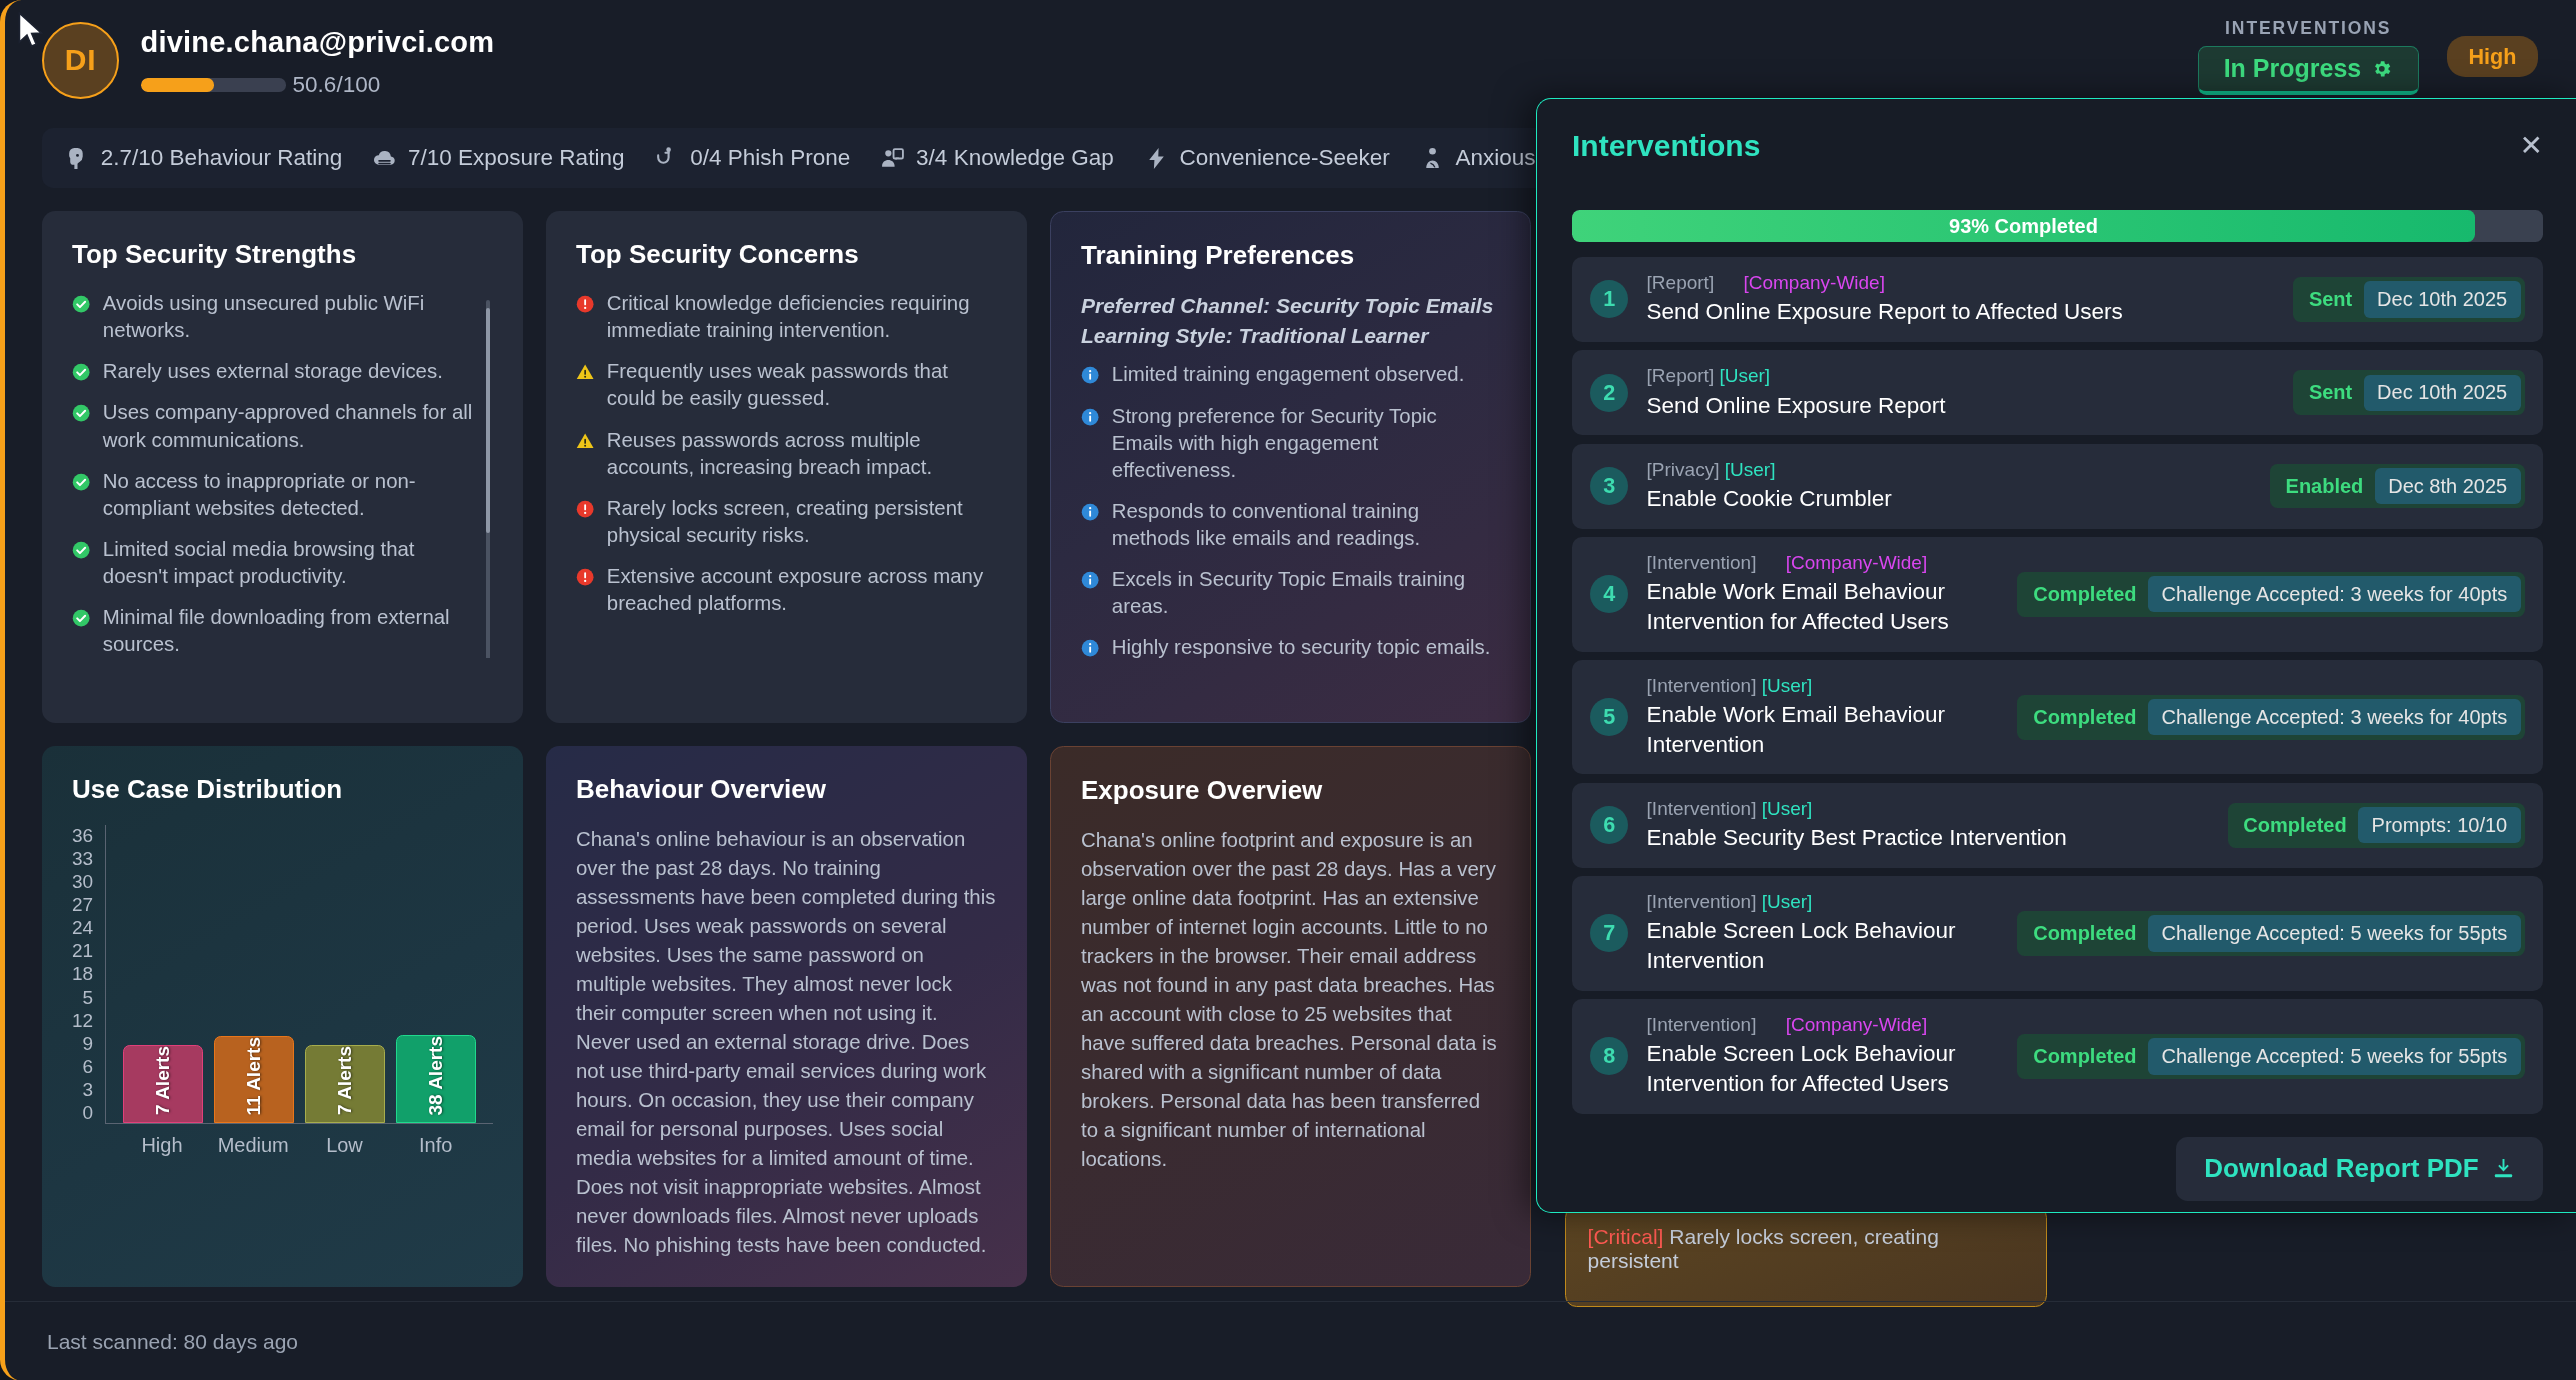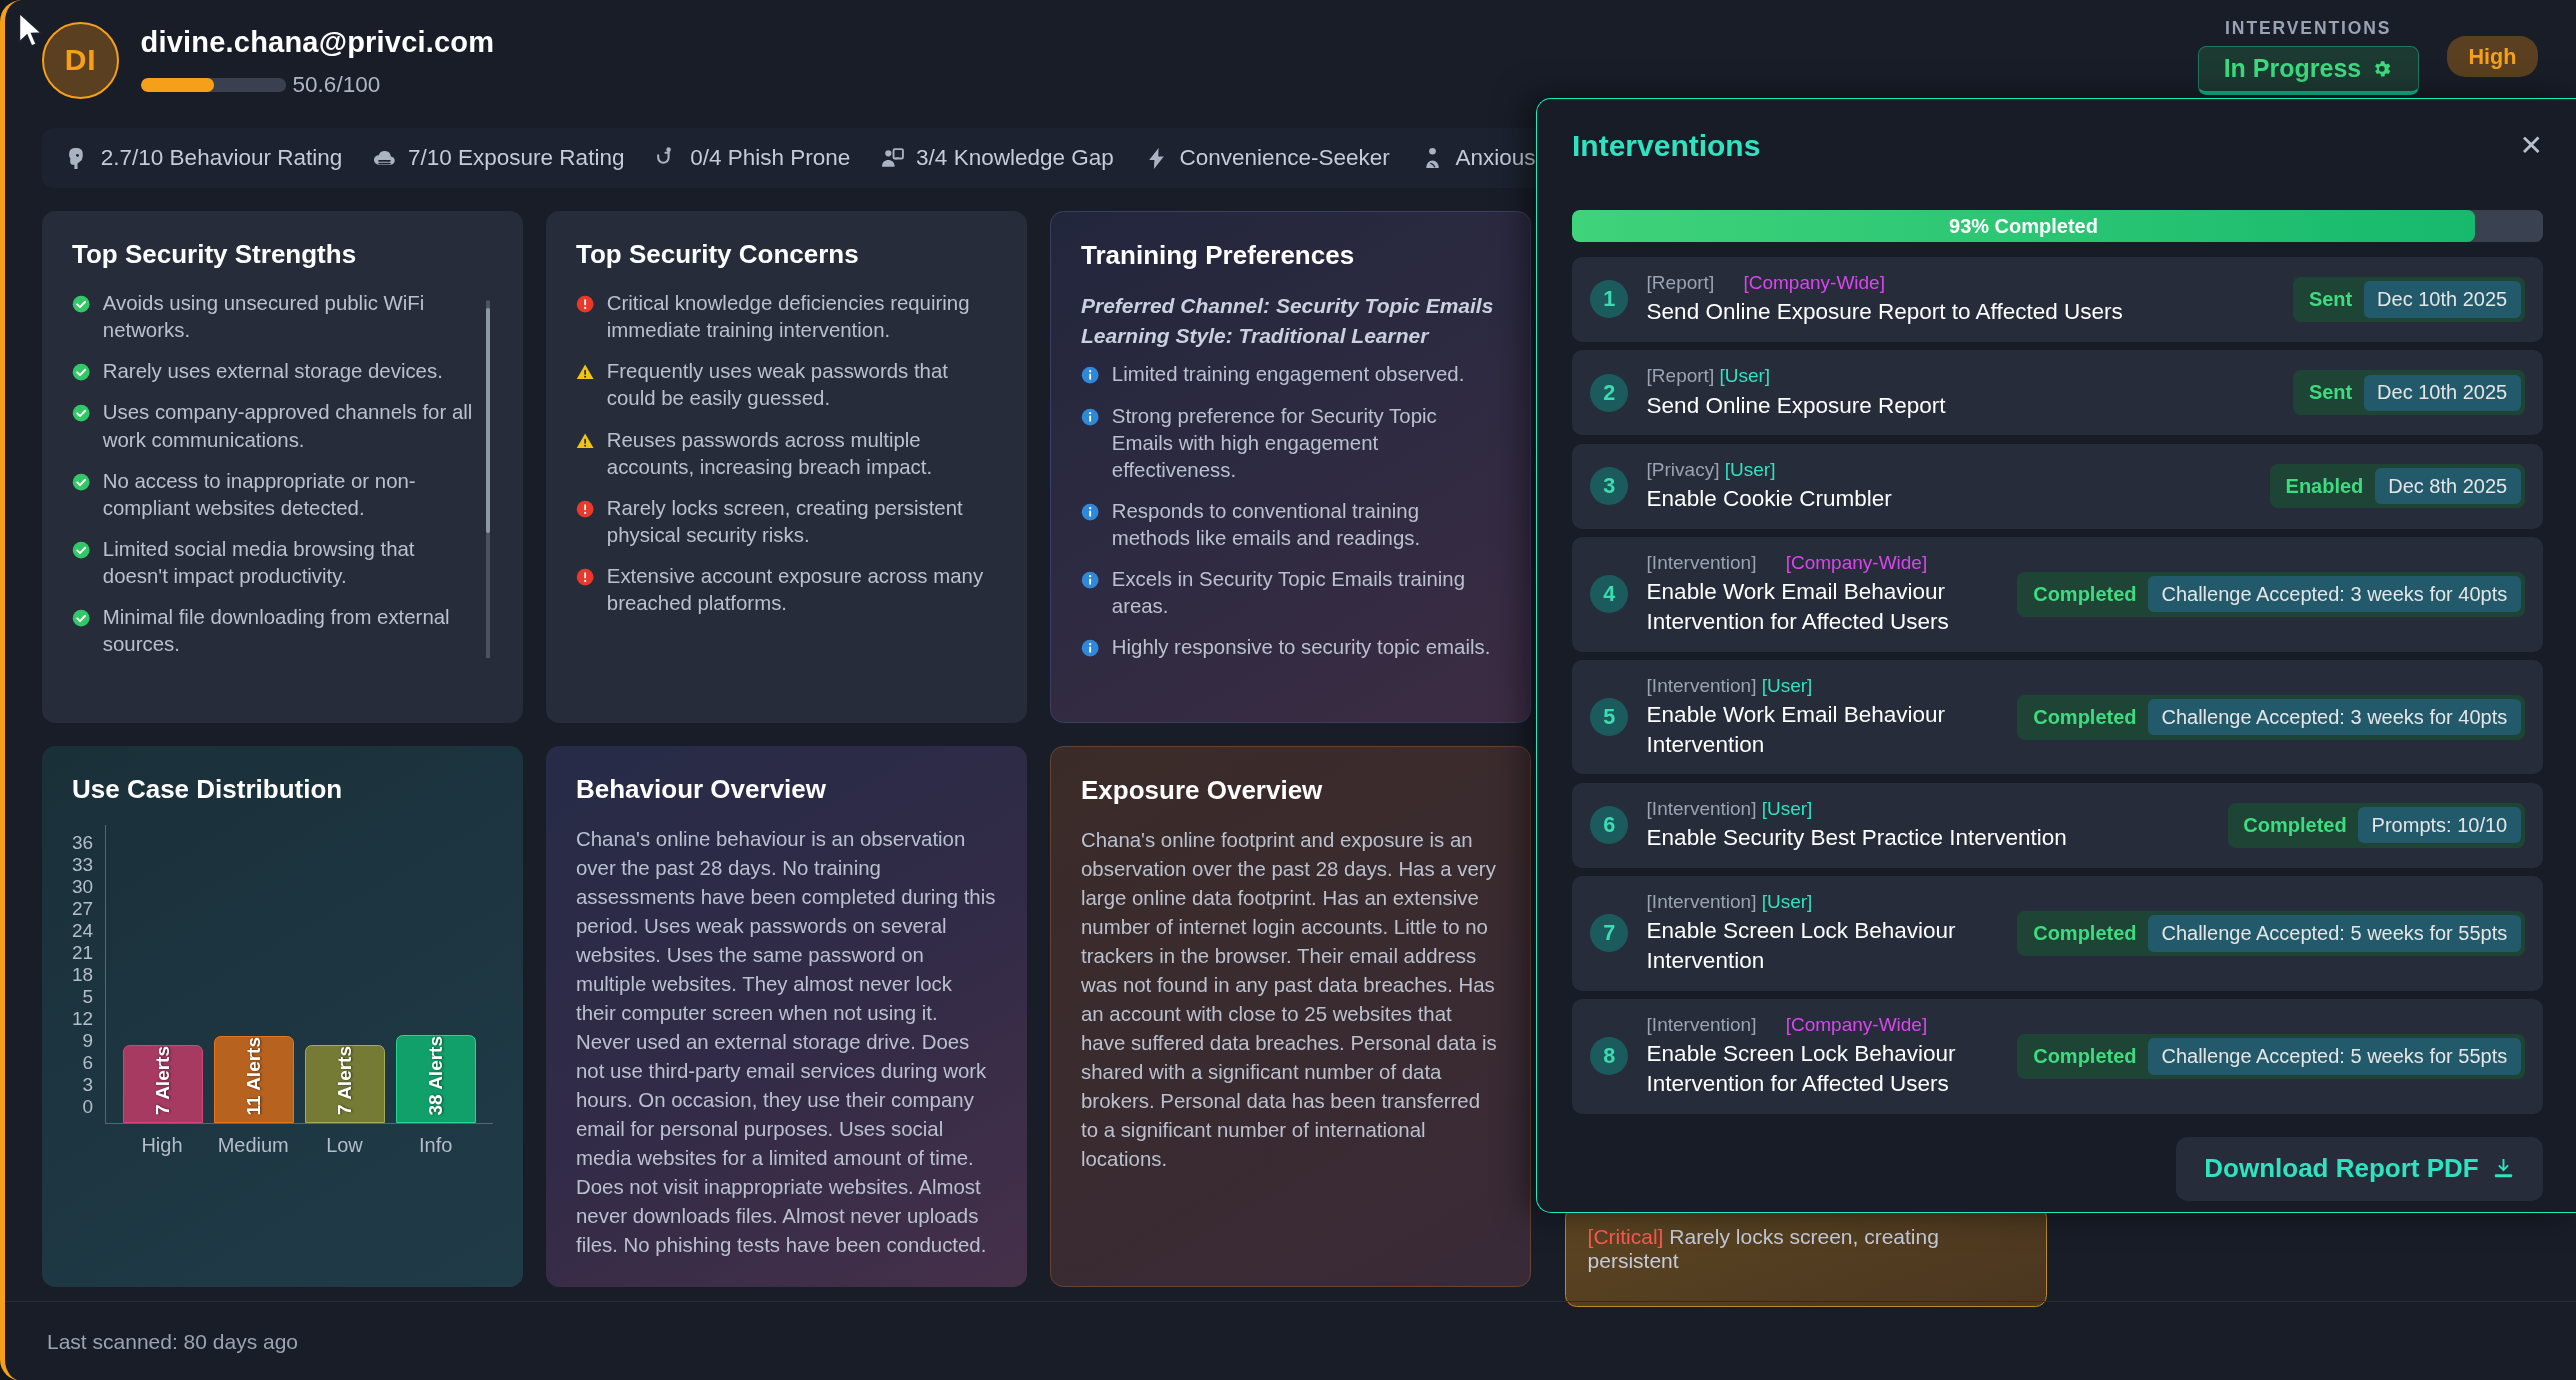--- a/index.html
+++ b/index.html
@@ -114,21 +114,21 @@
           background:#4b5362; border-radius:2.5px; }
 
   .pref-lines { margin-bottom: 10px; }
   .pref-lines div { color: #c9d1de; font-size: 21px; font-style: italic; font-weight: 700;
                     line-height: 1.44; }
 
   .para { color: #b9c1cf; font-size: 20.4px; line-height: 1.42; }
 
   
   .chart-area { display: flex; margin-top: 15px; height: 358px; }
-  .yaxis { display: flex; flex-direction: column; justify-content: center;
+  .yaxis { display: flex; flex-direction: column; justify-content: space-between;
            align-items: flex-end; padding-right: 11.6px; height: 299px;
            color: #b4bdca; font-size: 19px; }
   .plot { position: relative; flex: 1; height: 299px; border-left: 1.7px solid #5a6472;
           border-bottom: 1.7px solid #5a6472; display: flex; align-items: flex-end;
           justify-content: space-around; padding: 0 11.6px; }
   .bcol { width: 22%; display: flex; flex-direction: column; align-items: center; }
   .bar { width: 100%; border-radius: 6.7px 6.7px 0 0; position: relative;
          display: flex; align-items: flex-end; justify-content: center; }
   .bar span {
     writing-mode: vertical-rl; transform: rotate(180deg);

